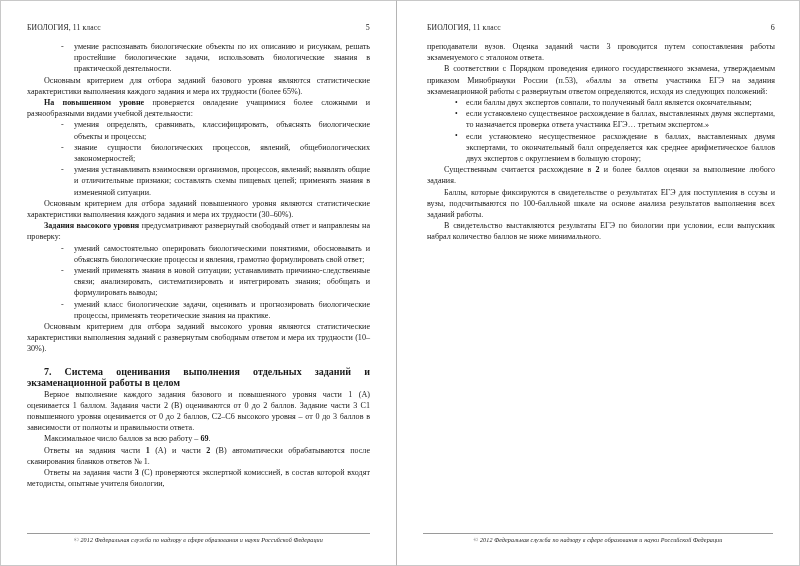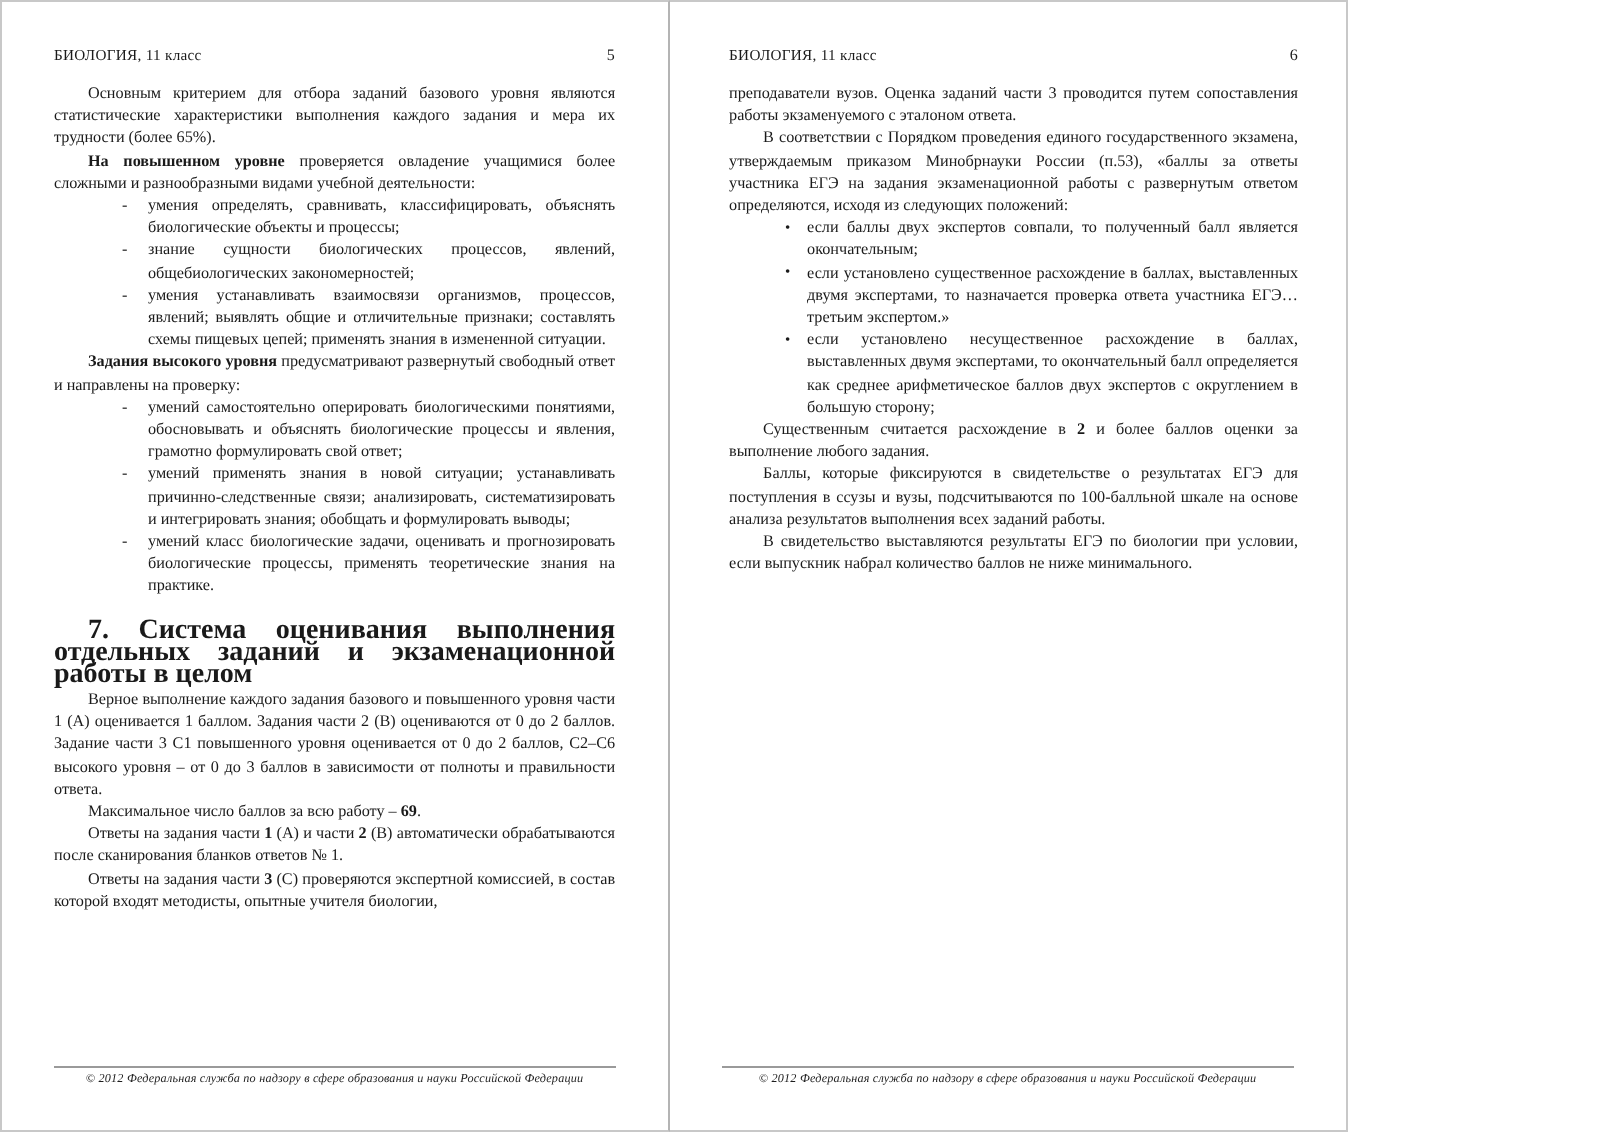--- a/index.html
+++ b/index.html
@@ -9,21 +9,21 @@
   }
   body {
     width: 800px;
     height: 566px;
     overflow: hidden;
     font-family: "Liberation Serif", "DejaVu Serif", serif;
     color: #1a1a1a;
   }
   .spread {
     display: flex;
-    width: 674px;
+    width: 800px;
     height: 566px;
     background: #fde047;
     border-radius: 23px;
   }
   .page {
     position: relative;
     box-sizing: border-box;
     background: #ffffff;
     border: 1px solid #c8c8c8;
     height: 566px;
@@ -97,21 +97,21 @@
     top: -0.5px;
     font-size: 7.5px;
   }
   ul.dot > li {
     margin-left: 26px;
     padding-left: 13px;
   }
 
   h2.sec {
     margin: 11px 0 0 0;
-    font-size: 14px;
+    font-size: 10px;
     line-height: 11.4px;
     font-weight: bold;
     text-align: justify;
     text-indent: 17px;
   }
 
   .footer {
     position: absolute;
     left: 0; right: 0;
     bottom: 22px;
@@ -135,40 +135,45 @@
 <div class="spread">
 
   <div class="page page-left">
     <div class="page-inner">
 
       <div class="runhead">
         <span class="rh-title">БИОЛОГИЯ, 11 класс</span>
         <span class="rh-page">5</span>
       </div>
 
+      <ul class="dash">
+        <li>умение распознавать биологические объекты по их описанию и рисункам, решать простейшие биологические задачи, использовать биологические знания в практической деятельности.</li>
+      </ul>
 
       <p class="ind">Основным критерием для отбора заданий базового уровня являются статистические характеристики выполнения каждого задания и мера их трудности (более 65%).</p>
 
       <p class="ind"><b>На повышенном уровне</b><span> проверяется овладение учащимися более сложными и разнообразными видами учебной деятельности:</span></p>
 
       <ul class="dash">
         <li>умения определять, сравнивать, классифицировать, объяснять биологические объекты и процессы;</li>
         <li>знание сущности биологических процессов, явлений, общебиологических закономерностей;</li>
         <li>умения устанавливать взаимосвязи организмов, процессов, явлений; выявлять общие и отличительные признаки; составлять схемы пищевых цепей; применять знания в измененной ситуации.</li>
       </ul>
 
+      <p class="ind">Основным критерием для отбора заданий повышенного уровня являются статистические характеристики выполнения каждого задания и мера их трудности (30–60%).</p>
 
       <p class="ind"><b>Задания высокого уровня</b><span> предусматривают развернутый свободный ответ и направлены на проверку:</span></p>
 
       <ul class="dash">
         <li>умений самостоятельно оперировать биологическими понятиями, обосновывать и объяснять биологические процессы и явления, грамотно формулировать свой ответ;</li>
         <li>умений применять знания в новой ситуации; устанавливать причинно-следственные связи; анализировать, систематизировать и интегрировать знания; обобщать и формулировать выводы;</li>
         <li>умений класс биологические задачи, оценивать и прогнозировать биологические процессы, применять теоретические знания на практике.</li>
       </ul>
 
+      <p class="ind">Основным критерием для отбора заданий высокого уровня являются статистические характеристики выполнения заданий с развернутым свободным ответом и мера их трудности (10–30%).</p>
 
       <h2 class="sec">7.  Система оценивания выполнения отдельных заданий и экзаменационной работы в целом</h2>
 
       <p class="ind">Верное выполнение каждого задания базового и повышенного уровня части 1 (А) оценивается 1 баллом. Задания части 2 (В) оцениваются от 0 до 2 баллов. Задание части 3 С1 повышенного уровня оценивается от 0 до 2 баллов, С2–С6 высокого уровня – от 0 до 3 баллов в зависимости от полноты и правильности ответа.</p>
 
       <p class="ind"><span>Максимальное число баллов за всю работу – </span><b>69</b><span>.</span></p>
 
       <p class="ind"><span>Ответы на задания части </span><b>1</b><span> (А) и части </span><b>2</b><span> (В) автоматически обрабатываются после сканирования бланков ответов № 1.</span></p>
 
       <p class="ind"><span>Ответы на задания части </span><b>3</b><span> (С) проверяются экспертной комиссией, в состав которой входят методисты, опытные учителя биологии,</span></p>

